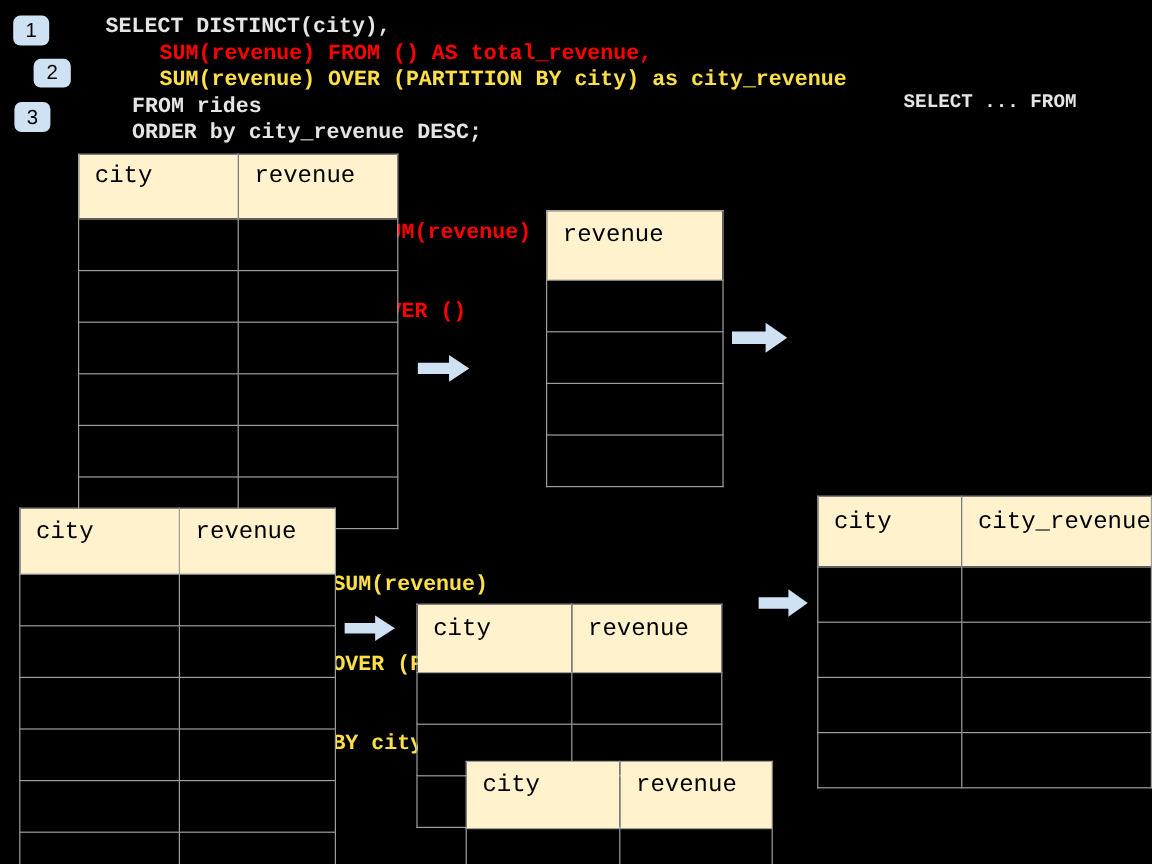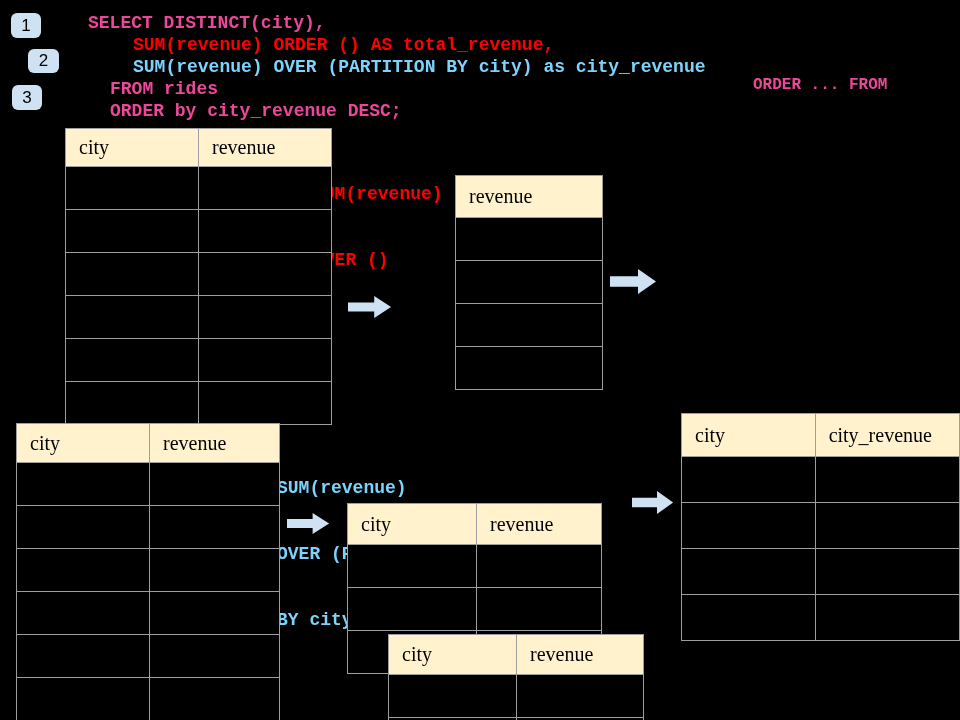--- a/index.html
+++ b/index.html
@@ -3,44 +3,44 @@
 <meta charset="utf-8">
 <style>
   html,body{margin:0;padding:0;background:#000;}
   .stage{position:relative;width:960px;height:720px;background:#000;overflow:hidden;
          font-family:"Liberation Sans",sans-serif;}
 
   
   .code{position:absolute;font-family:"Liberation Mono","DejaVu Sans Mono",monospace;
         font-weight:bold;font-size:18px;line-height:22px;white-space:pre;}
   .code-sm{font-size:16px;line-height:21px;}
-  .c-purple{color:#ec4899;}
+  .c-purple{color:#e5e5e5;}
   .c-red{color:#FF0000;}
-  .c-green{color:#7dd3fc;}
+  .c-green{color:#fde047;}
   .cl1{left:88px;top:12px;}
   .cl2{left:133px;top:34px;}
   .cl3{left:133px;top:56px;}
   .cl4{left:110px;top:78px;text-align:right;}
   .cl5{left:110px;top:100px;}
   .ann-total{left:313px;top:139px;}
   .ann-part{left:277px;top:433px;}
   .ann-from{left:753px;top:33px;}
 
   
   .badge{position:absolute;background:#CFE2F3;border-radius:6px;color:#000;
          display:flex;align-items:center;justify-content:center;
          font-size:17px;font-family:"Liberation Sans",sans-serif;}
   .b1{left:11px;top:13px;width:30px;height:25px;}
   .b2{left:28px;top:49px;width:31px;height:24px;}
   .b3{left:12px;top:85px;width:30px;height:25px;}
 
   
   .tbl{position:absolute;border-collapse:collapse;table-layout:fixed;}
-  .tbl th{background:#FFF2CC;color:#000;font-family:Liberation Serif, serif;
-          font-size:20px;font-weight:400;text-align:left;padding:0 0 0 13px;}
+  .tbl th{background:#FFF2CC;color:#000;font-family:Liberation Mono, monospace;
+          font-size:20px;font-weight:400;text-align:left;padding:0 0 16px 13px;}
   .tbl th,.tbl td{border:1px solid #9E9E9E;overflow:hidden;}
   .tbl td{background:#000;}
 
   .t1{left:65px;top:128px;}
   .t1 th{height:37px;} .t1 td{height:40px;}
   .t1 .c0{width:119px;} .t1 .c1{width:119px;}
 
   .t2{left:455px;top:175px;}
   .t2 th{height:41px;} .t2 td{height:40px;}
   .t2 .c0{width:133px;}
@@ -78,27 +78,27 @@
       <span>1</span>
     </div>
   <div class="badge b2">
       <span>2</span>
     </div>
   <div class="badge b3">
       <span>3</span>
     </div>
 
   <div class="code cl1 c-purple">SELECT DISTINCT(city),</div>
-  <div class="code cl2 c-red">SUM(revenue) ORDER () AS total_revenue,</div>
+  <div class="code cl2 c-red">SUM(revenue) FROM () AS total_revenue,</div>
   <div class="code cl3 c-green">SUM(revenue) OVER (PARTITION BY city) as city_revenue</div>
   <div class="code cl4 c-purple">FROM rides</div>
   <div class="code cl5 c-purple">ORDER by city_revenue DESC;</div>
 
   <div class="code code-sm ann-from c-purple">
-    <div>ORDER ... FROM</div>
+    <div>SELECT ... FROM</div>
   </div>
 
   <div class="code ann-total c-red">
     <div>SUM(revenue)</div>
     <div>OVER ()</div>
   </div>
 
   <div class="code ann-part c-green">
     <div>SUM(revenue)</div>
     <div>OVER (PARTITION</div>

